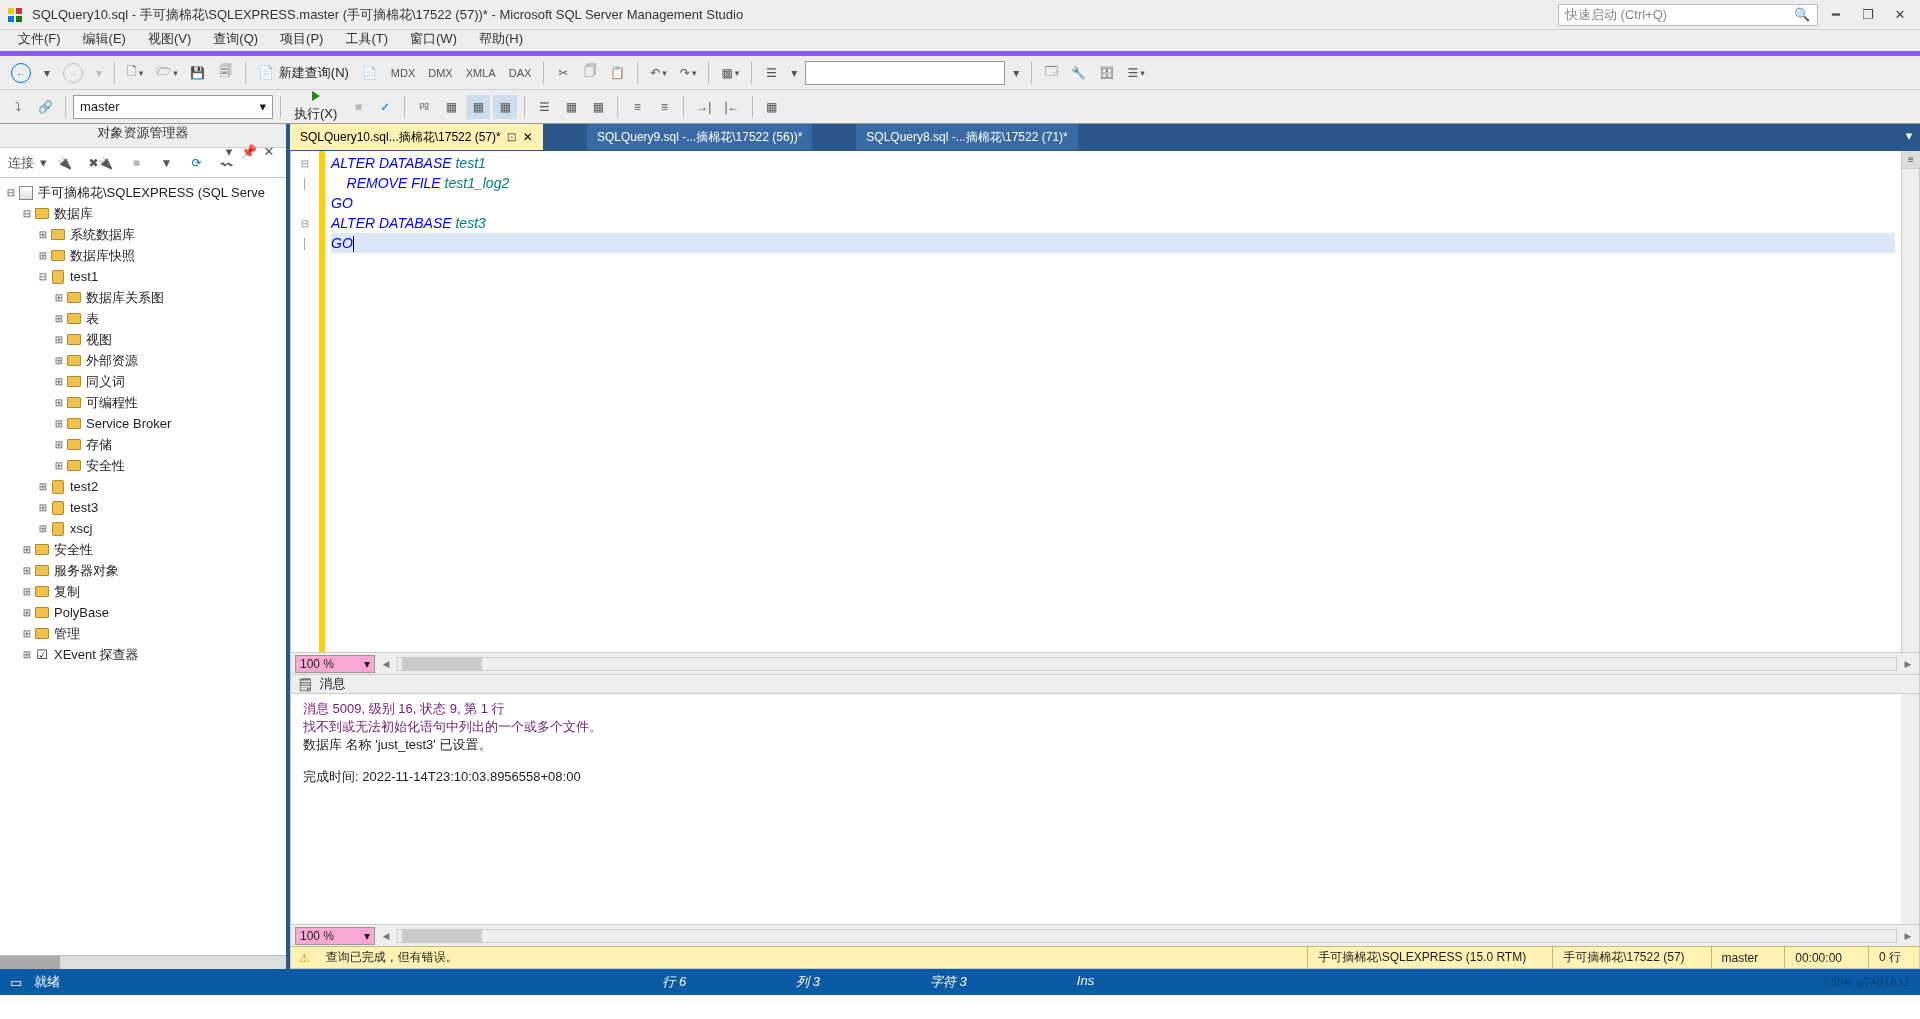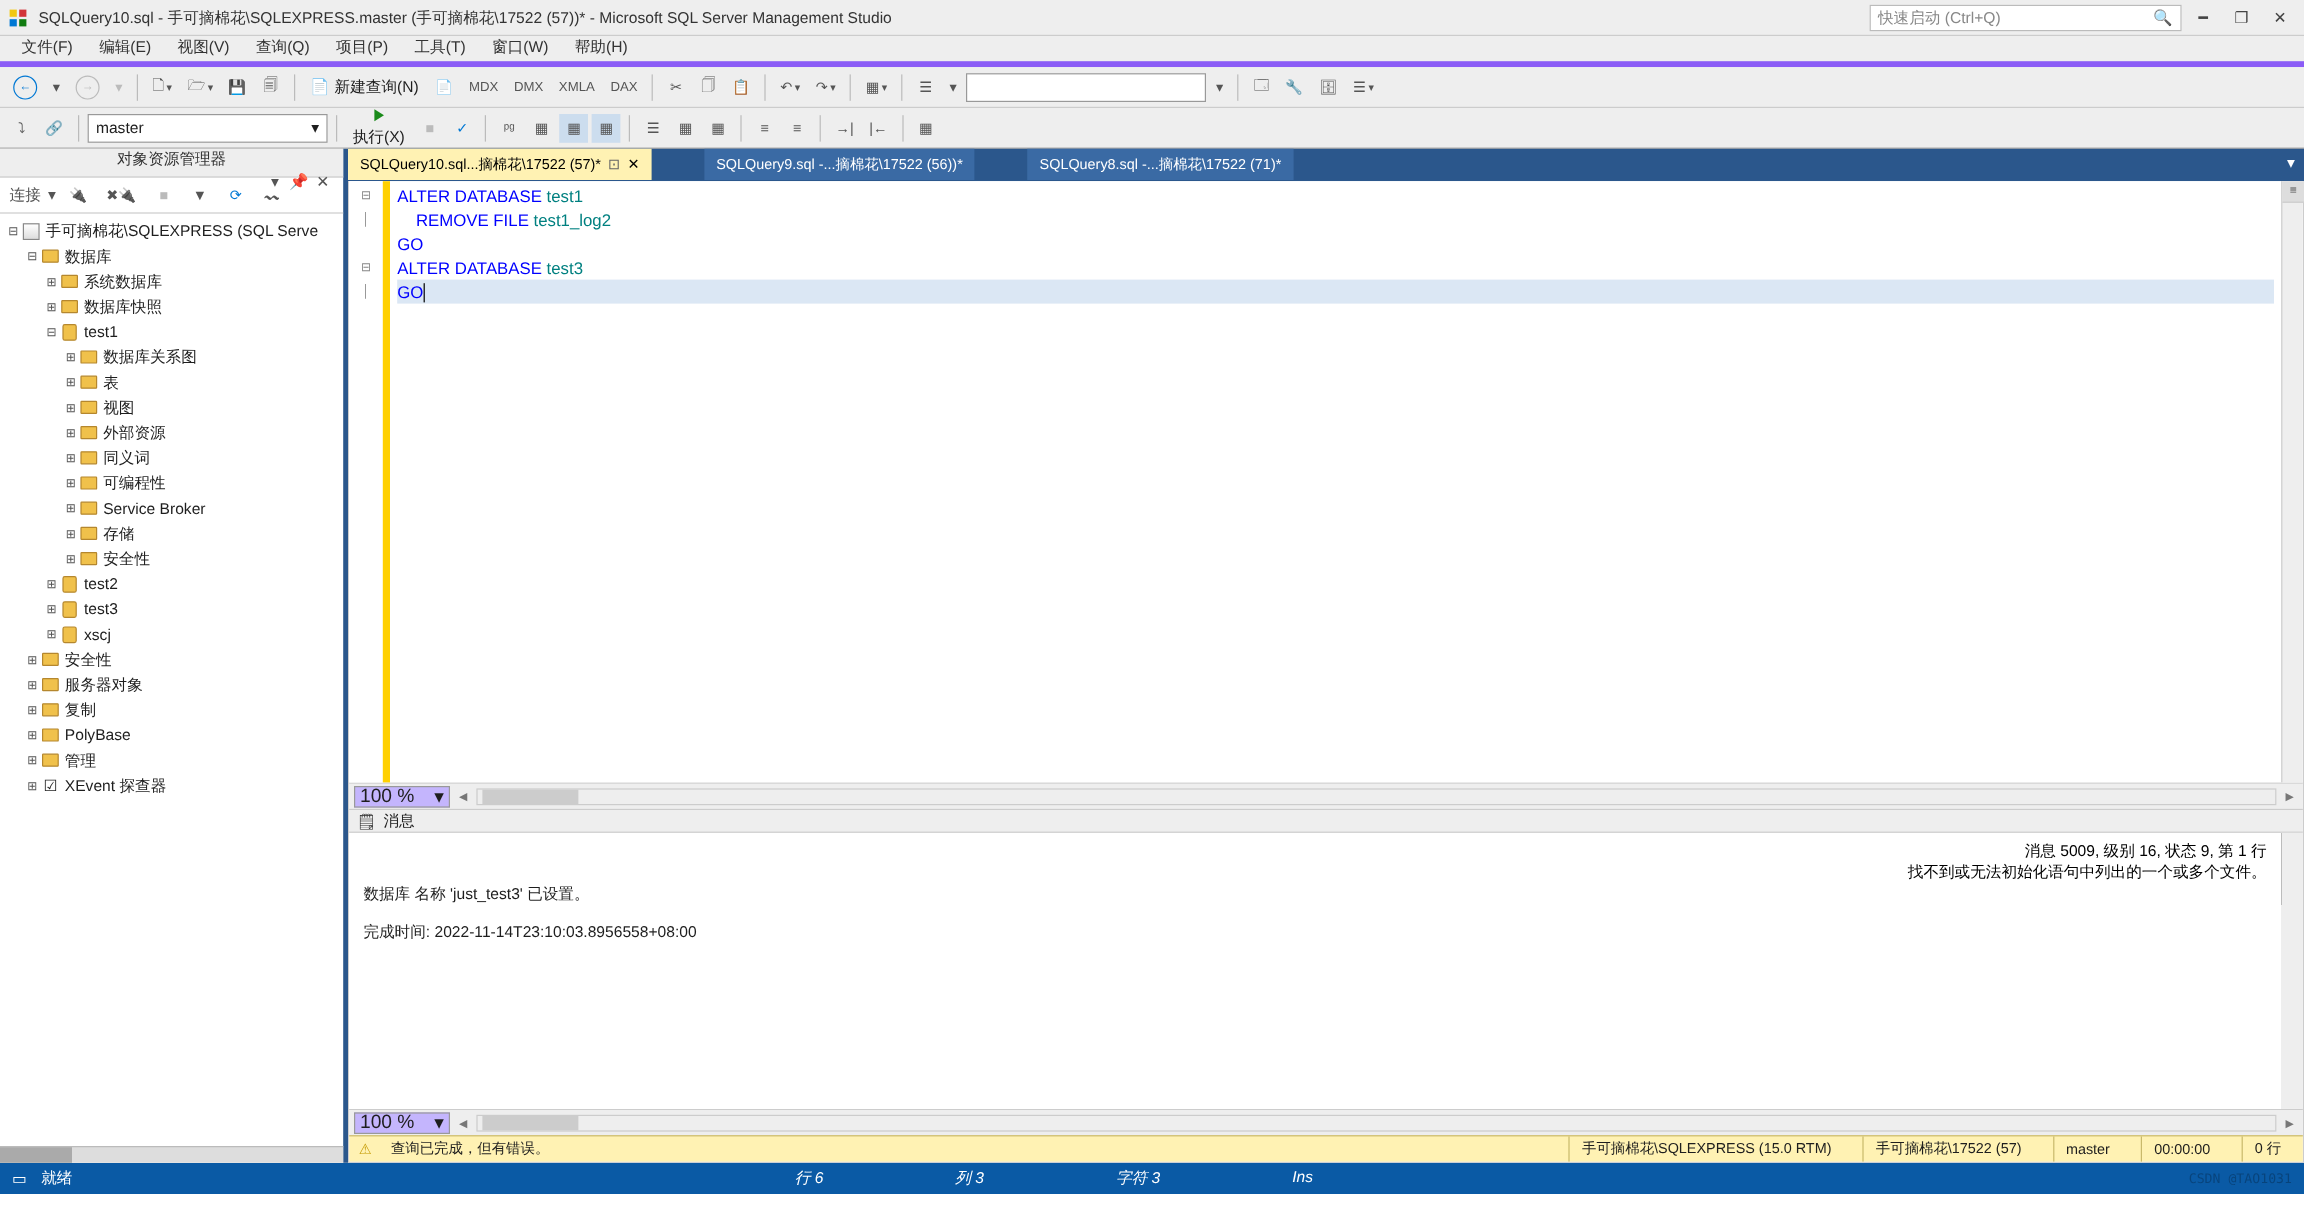--- a/index.html
+++ b/index.html
@@ -53,38 +53,38 @@
 .tab.otheractive { background:#3a6aa4;margin-left:44px;}
 .tab-close { cursor:pointer;}
 .tab-pin { color:#666; cursor:pointer;}
 .tabstrip-end { margin-left:auto; width:22px; height:22px; color:#fff; display:flex; align-items:center; justify-content:center; cursor:pointer;}
 
 .editor-shell { flex:1; display:flex; flex-direction:column; border:1px solid #ccc; border-top:none;}
 .editor-area { flex:1; display:flex; position:relative; font-family: Consolas, monospace; font-size:14px; background:#fff;}
 .gutter { width: 28px; background:#fff; border-right:0; padding-top:2px;}
 .gutter-mark { height:20px; display:flex; align-items:center; justify-content:center; color:#888; font-size:10px;}
 .yellowbar { width:6px; background:#ffd000;}
-.code-lines { flex:1; padding:2px 6px; position:relative;}
+.code-lines { flex:1; padding:2px 6px; position:relative;font-style:italic;}
 .cl { height:20px; line-height:20px; white-space:pre;}
 .kw { color:#0000ff;}
 .ident { color:#008080;}
 .cursor-line { background:#dbe7f4; }
 .text-caret { display:inline-block; width:1px; height:16px; background:#000; vertical-align:middle;}
 .editor-right-sb { width:18px; background:#eee; border-left:1px solid #ccc; position:relative;}
 .splitter-handle { width:18px; height: 18px; background:#ddd; border-bottom:1px solid #ccc; display:flex; align-items:center; justify-content:center; font-size:10px; color:#555;}
 
 .zoom-row { height: 22px; background:#eee; border-top:1px solid #ccc; display:flex; align-items:center; padding: 0 4px; gap:4px;}
-.zoom-combo { width:80px; height:18px; border:1px solid #999; background:#c4b5fd; display:flex; align-items:center; justify-content:space-between; padding:0 4px; font-size:16px;}
+.zoom-combo { width:80px; height:18px; border:1px solid #999; background:#f9a8d4; display:flex; align-items:center; justify-content:space-between; padding:0 4px; font-size:12px;}
 .hsb { flex:1; height:14px; background:#eee; border:1px solid #ccc; position:relative;}
 .hsb-thumb { position:absolute; left:4px; top:0; width:80px; height:100%; background:#ccc;}
 .hsb-arrow { width:14px; height:14px; display:flex; align-items:center; justify-content:center; color:#777; font-size:9px;}
 
 .msg-header { height: 20px; background:#eee; border-top:1px solid #ccc; border-bottom:1px solid #ccc; display:flex; align-items:center; padding:0 6px; gap:6px;}
 .msg-body { flex: 0 0 230px; overflow:auto; font-family: "Microsoft YaHei", Consolas, monospace; font-size:13px; padding: 6px 12px; background:#fff; border-right:18px solid #eee; position:relative;}
-.msg-body .err { color:#000000;text-align:right;}
+.msg-body .err { color:#701a75;}
 .msg-vsb { position:absolute; right:-18px; top:0; width:18px; height:100%; background:#eee;}
 .msg-vsb-thumb { position:absolute; right:0; top:0; width:18px; height:60px; background:#bcbcbc;}
 
 .editor-statusbar { height: 22px; background:#fff2b3; border-top:1px solid #c9b96b; display:flex; align-items:center; padding:0 8px; gap:16px; font-size:12px;}
 .warn-icon { color:#c49a00;}
 .editor-statusbar .filler { flex:1;}
 .stat-cell { padding:0 10px; border-left:1px solid #c9b96b; height:100%; display:flex; align-items:center;}
 
 .status-blue { height: 26px; background:#0a5aa5; color:#fff; display:flex; align-items:center; padding:0 10px; gap:12px; font-size:13px;}
 .status-blue .seg { padding: 0 30px; font-style: italic;}

